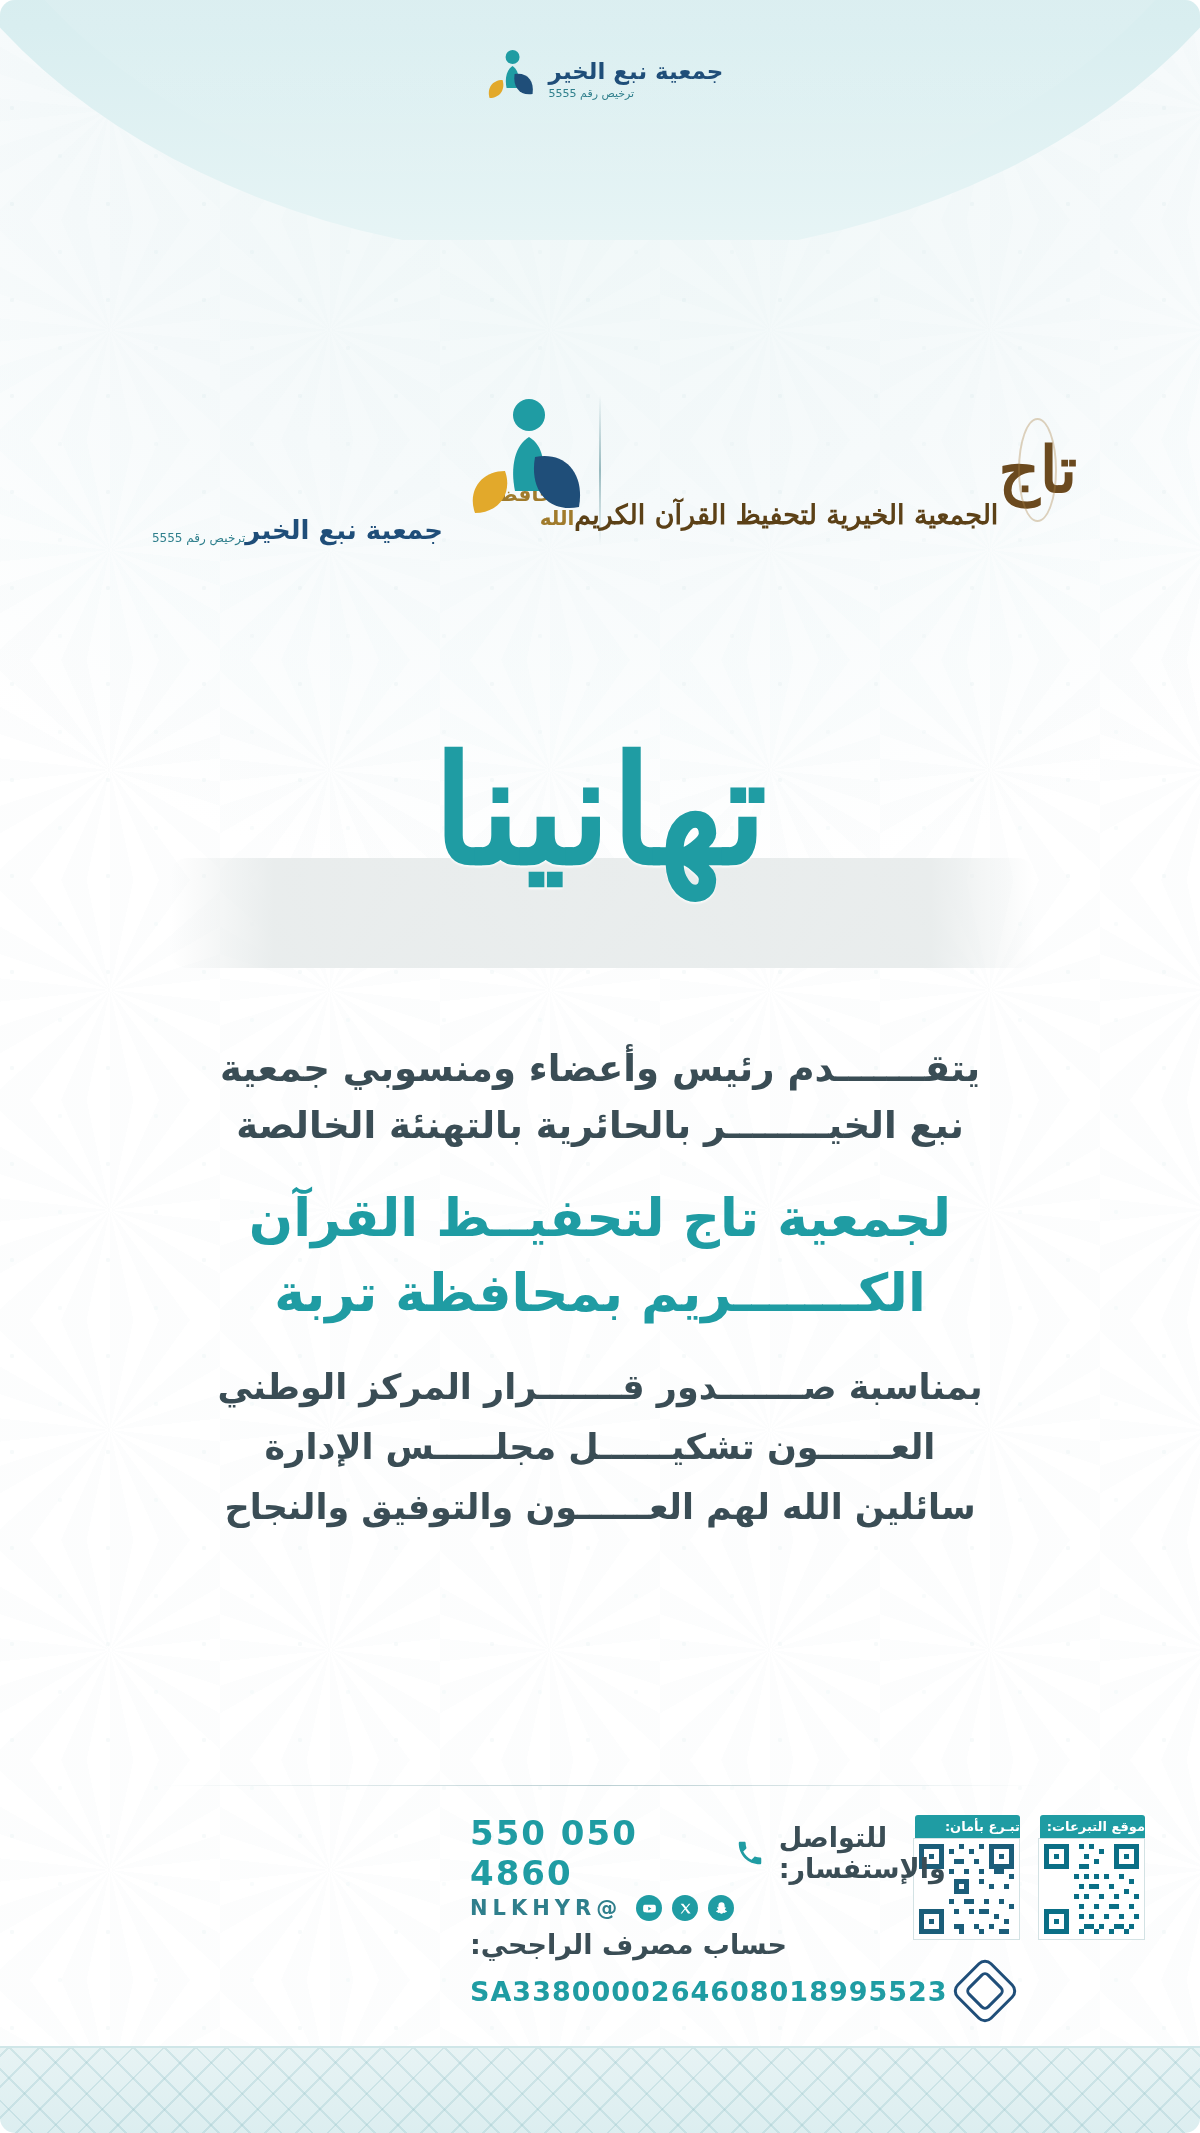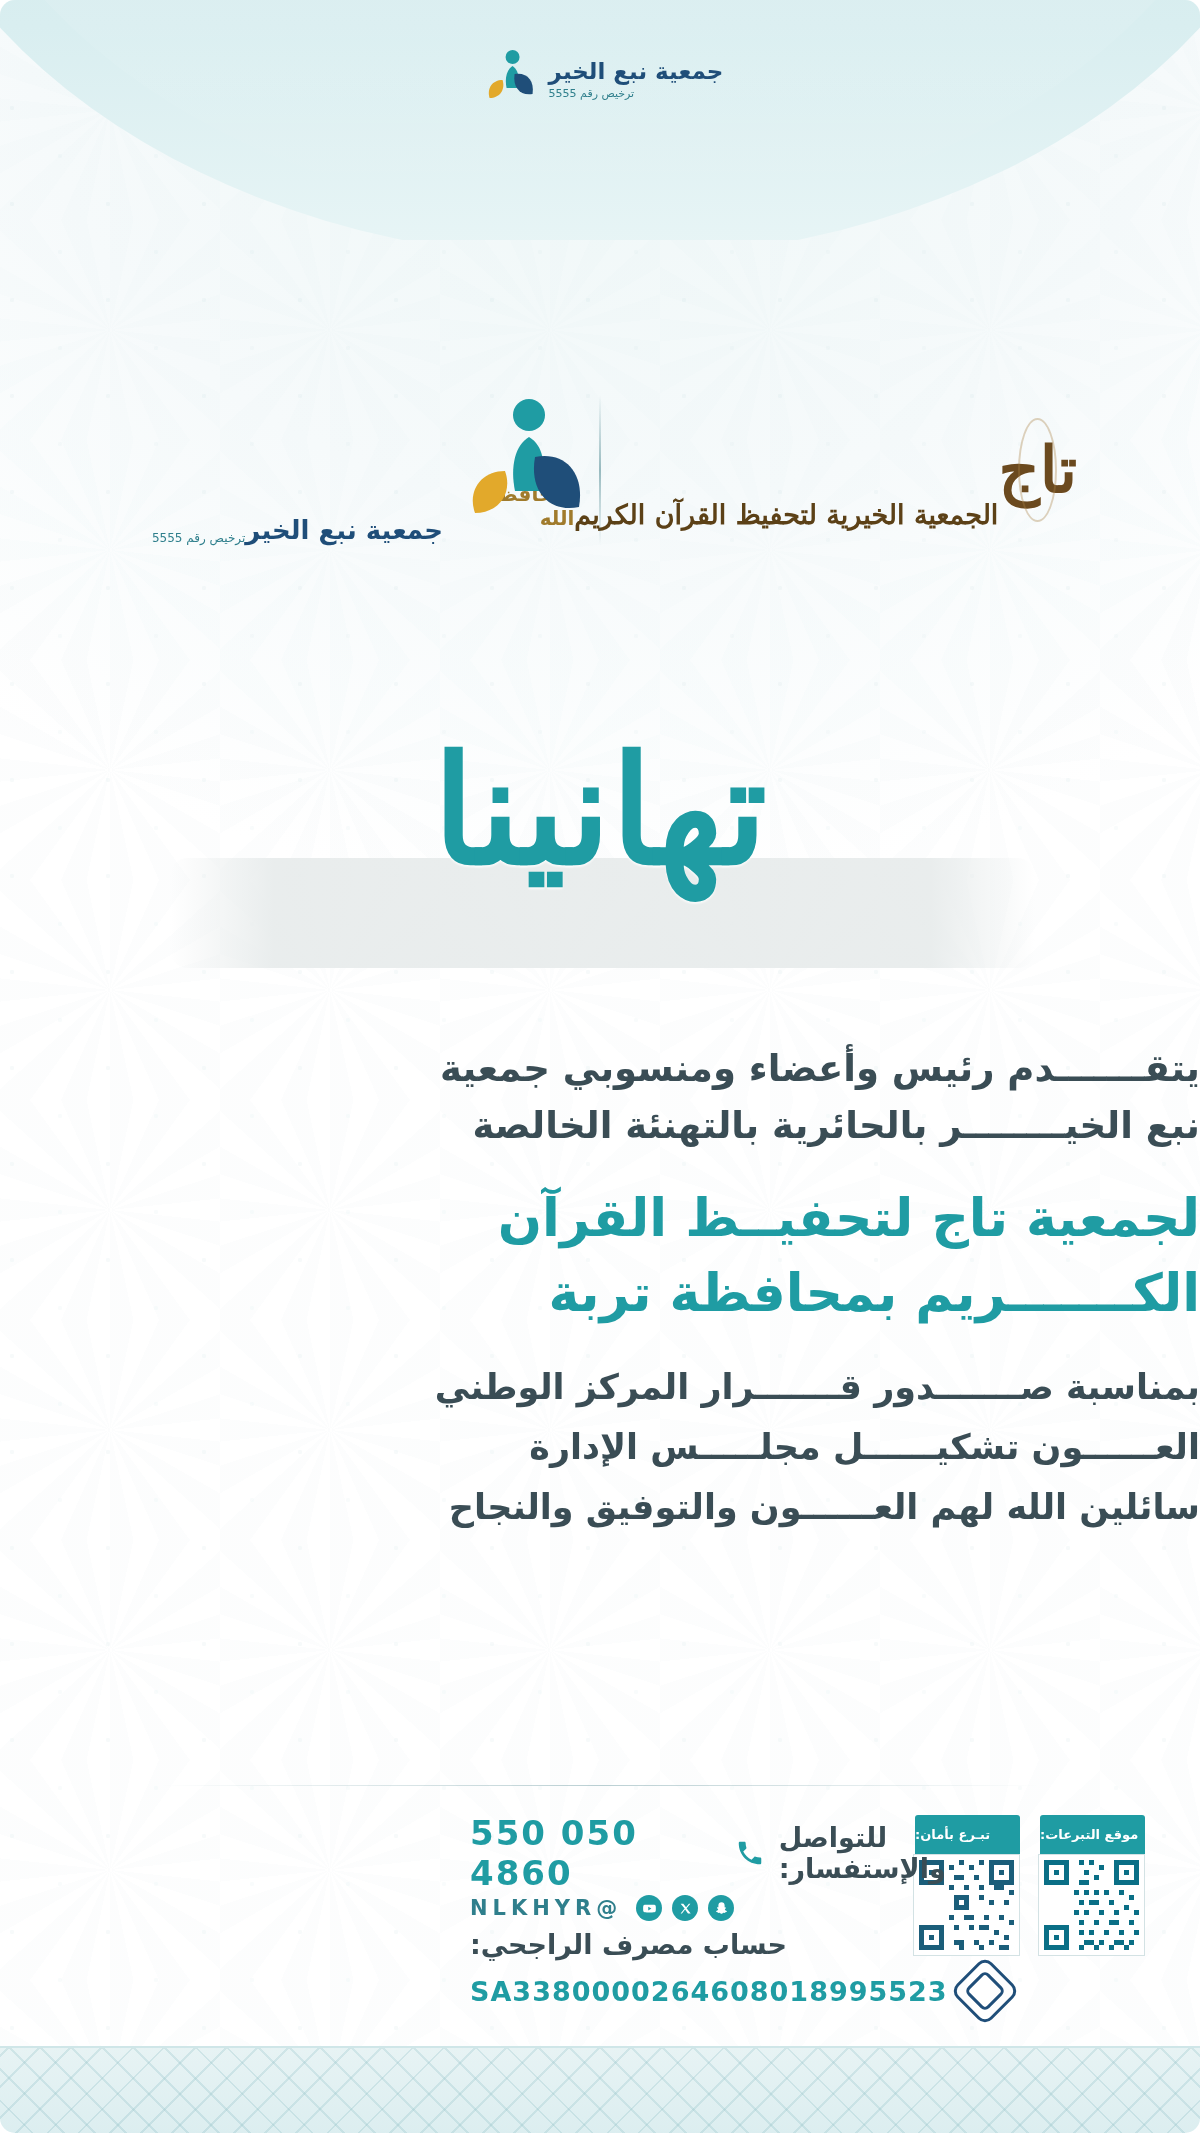--- a/index.html
+++ b/index.html
@@ -114,21 +114,21 @@
     font-family:"DejaVu Serif","Liberation Serif",serif;
     font-size:150px;font-weight:bold;color:#1f9ca3;
     letter-spacing:2px;
     line-height:1;
     text-shadow:0 2px 2px rgba(255,255,255,.7);
   }
 
   
   .body-wrap{
     position:absolute;top:1040px;left:0;width:1200px;
-    direction:rtl;
+    text-align:center;direction:rtl;
   }
   .line-a{
     font-size:37px;color:#3a4d55;font-weight:600;line-height:1.55;
     letter-spacing:.5px;
   }
   .highlight{
     margin-top:26px;
     font-size:52px;color:#1f9ca3;font-weight:bold;line-height:1.45;
     letter-spacing:1px;
   }
@@ -145,21 +145,21 @@
   .footer{
     position:absolute;top:1805px;left:0;width:1200px;height:250px;
     direction:rtl;
   }
   .qr-box{
     position:absolute;top:10px;
     width:105px;
   }
   .qr-label{
     background:#1f9ca3;color:#fff;font-size:13px;font-weight:bold;
-    text-align:left;padding:12px 0;border-radius:3px 3px 0 0;
+    text-align:right;padding:4px 0;border-radius:3px 3px 0 0;
     letter-spacing:.5px;
   }
   .qr{
     width:105px;height:100px;background:#fff;border:1px solid #d3e2e4;
     display:block;
   }
   .qr svg{display:block;}
   .contact{
     position:absolute;top:8px;right:170px;width:560px;text-align:left;direction:rtl;
   }

